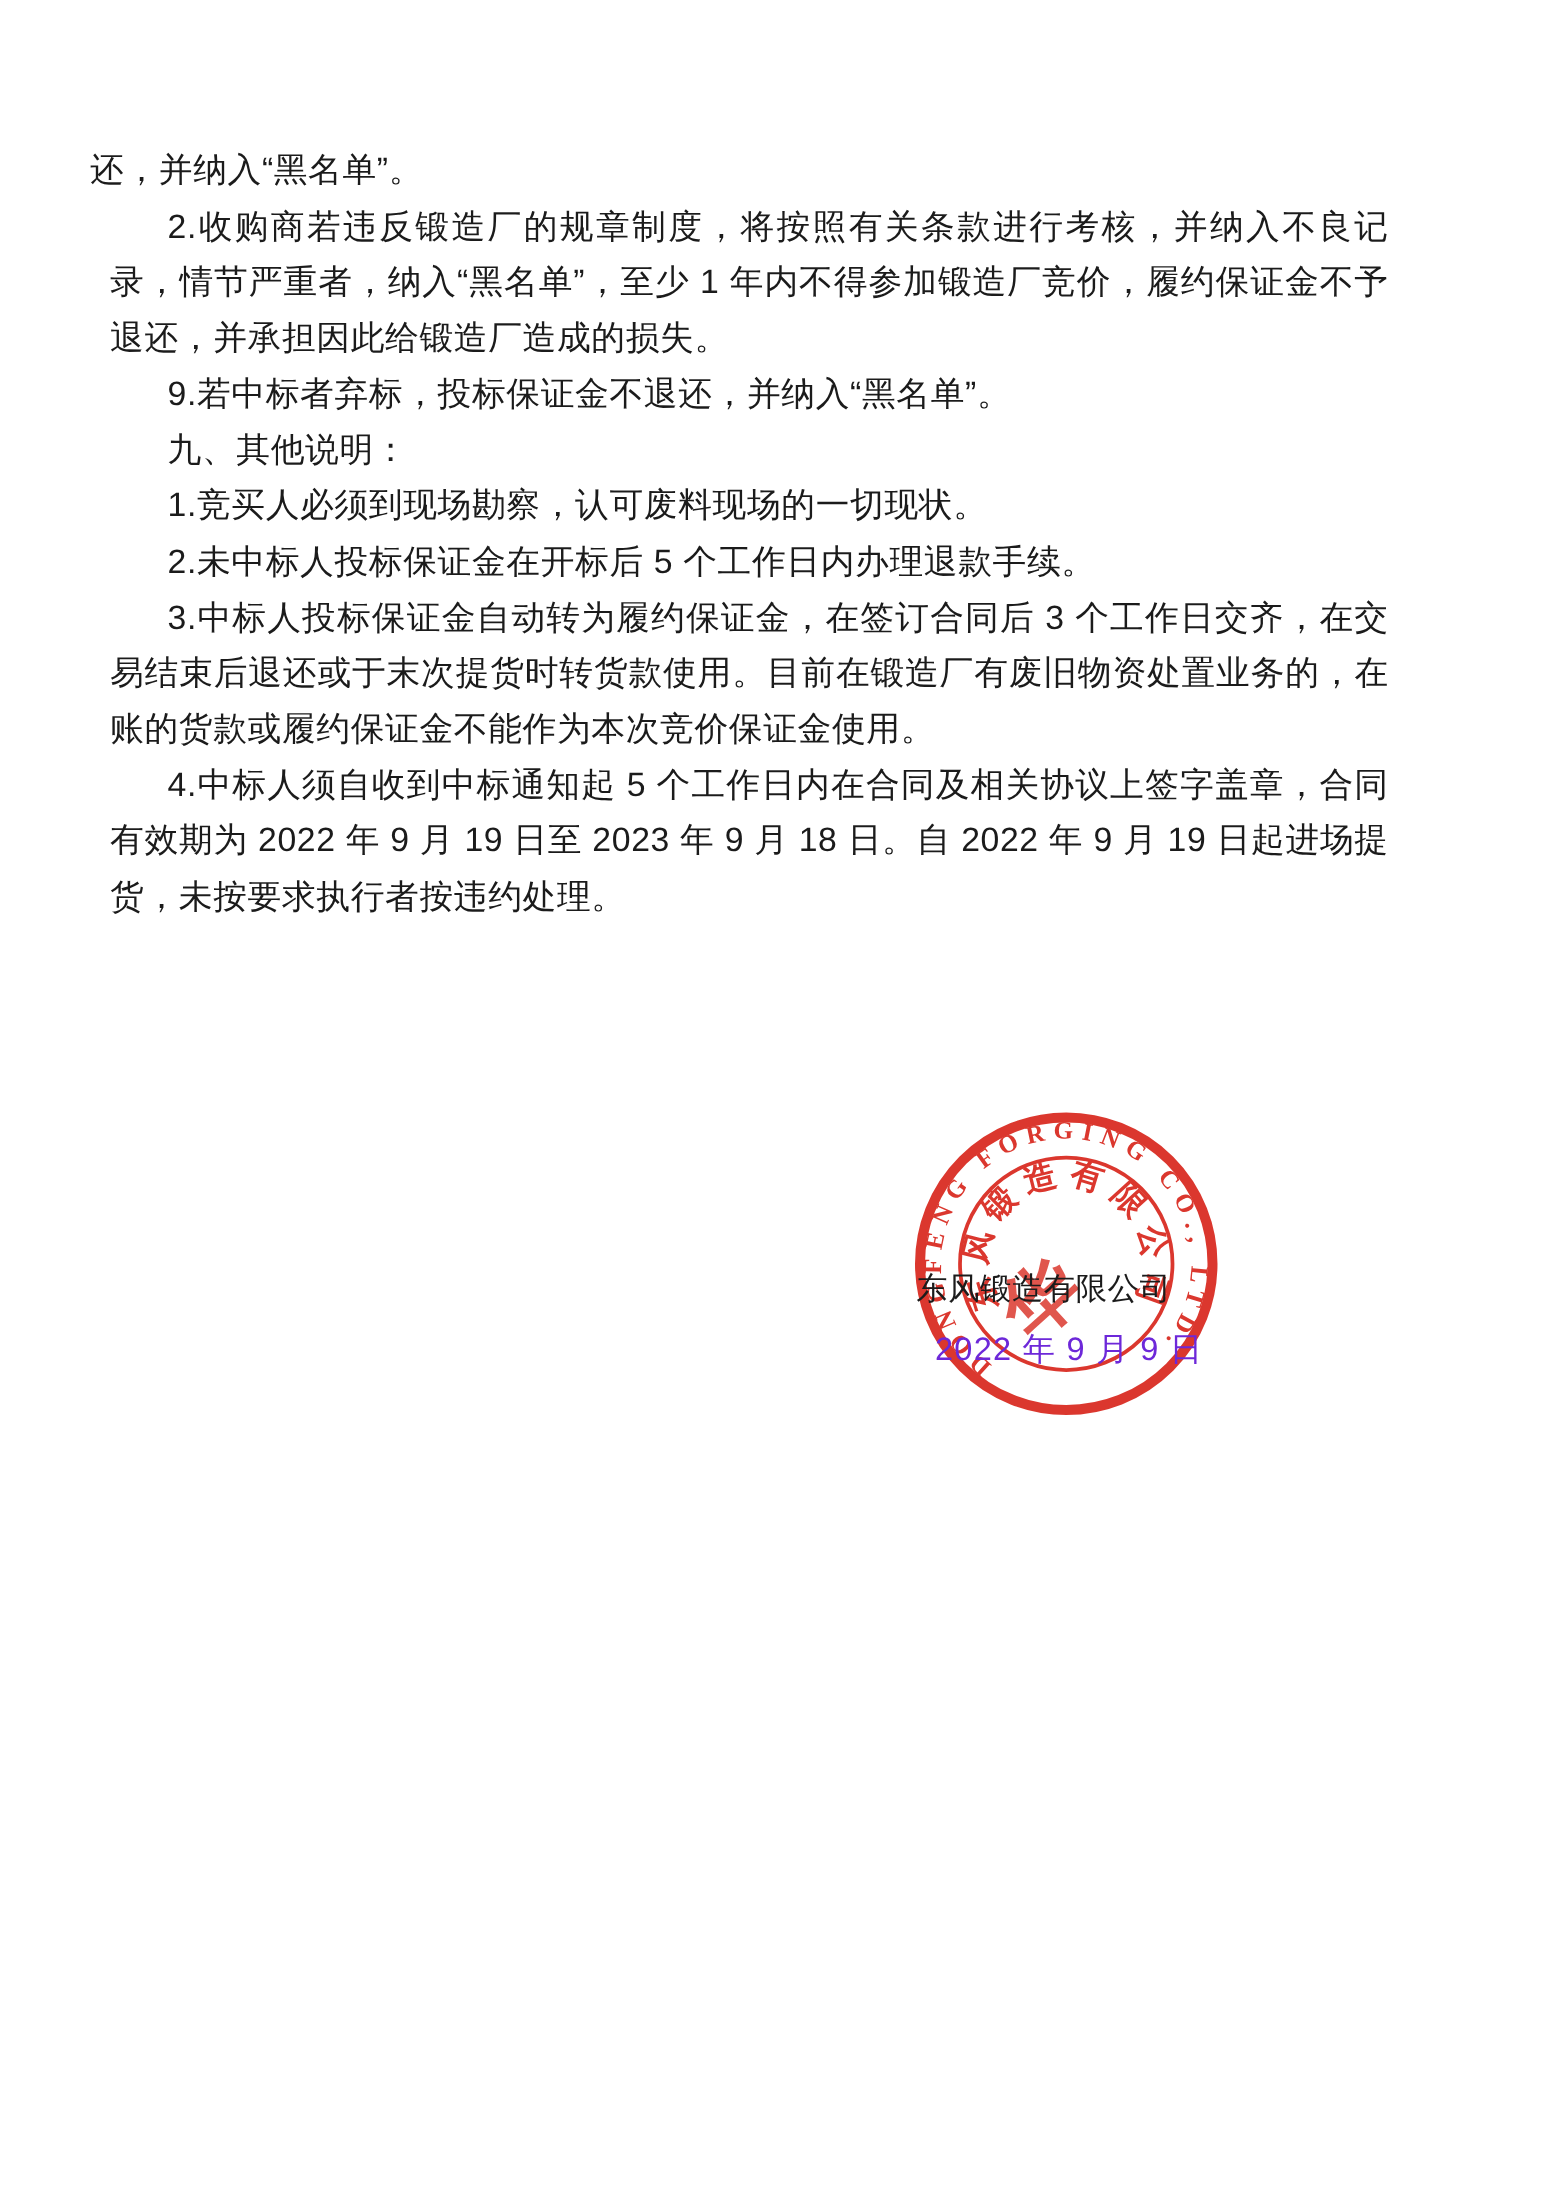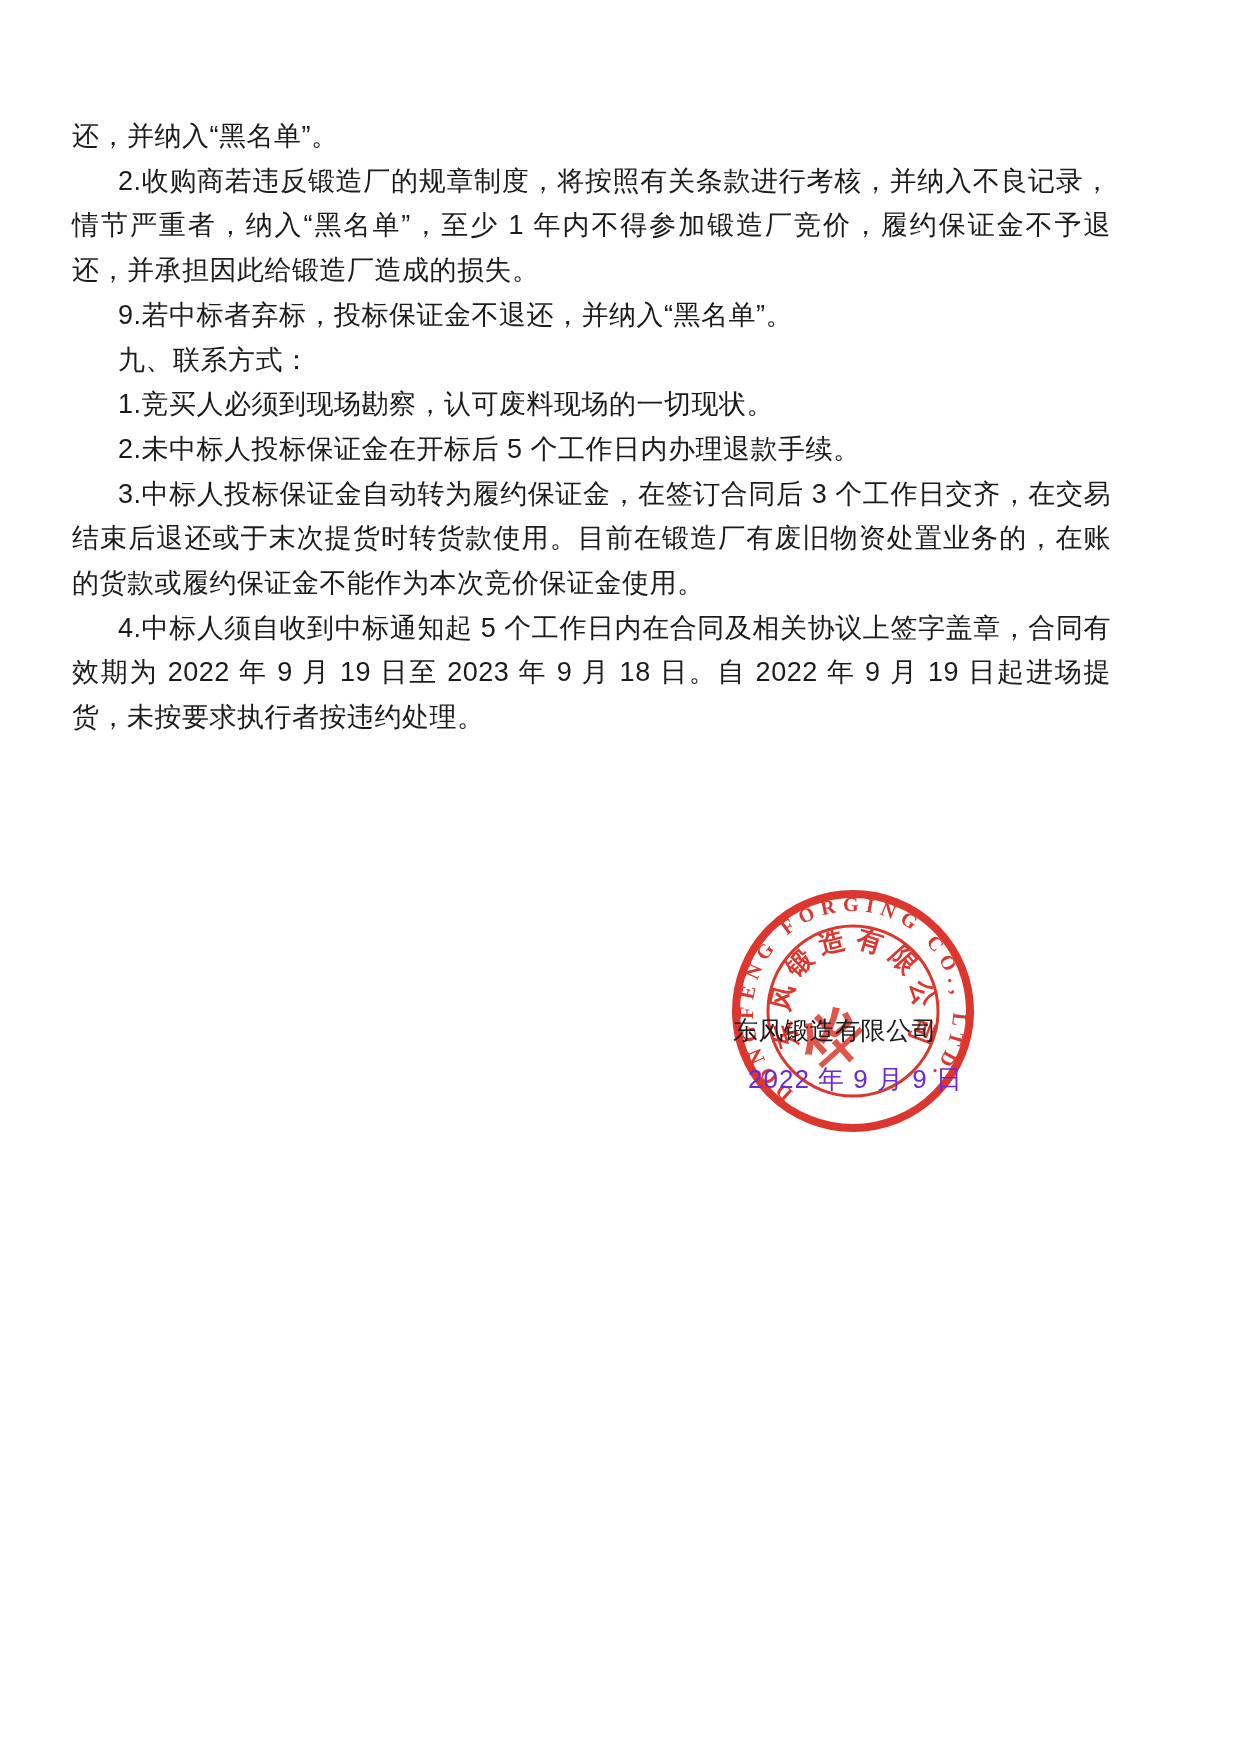--- a/index.html
+++ b/index.html
@@ -23,21 +23,21 @@
     font-size: 27px;
     line-height: 44.7px;
     font-weight: 500;
     letter-spacing: 0.5px;
   }
   .doc p {
     margin: 0;
     text-align: justify;
     text-align-last: left;
   }
-  .doc p.indent { text-indent: 46px; }
+  .doc p.indent { text-indent: 46px; margin-left: 16px; }
   .doc p.noindent { text-indent: 0; }
   .contact-line { white-space: nowrap; }
   .contact-line .lead { display: inline-block; width: 81px; }
   .contact-line .gap-wide { display: inline-block; width: 57px; }
   .contact-line .gap-small { display: inline-block; width: 23px; }
   
   .seal {
     position: absolute;
     left: 722px; top: 880px;
     width: 262px; height: 262px;
@@ -81,21 +81,21 @@
 </style>
 </head>
 <body>
 
 <div class="page">
 
   <div class="doc">
     <p class="noindent">还，并纳入“黑名单”。</p>
     <p class="indent">2.收购商若违反锻造厂的规章制度，将按照有关条款进行考核，并纳入不良记录，情节严重者，纳入“黑名单”，至少 1 年内不得参加锻造厂竞价，履约保证金不予退还，并承担因此给锻造厂造成的损失。</p>
     <p class="indent">9.若中标者弃标，投标保证金不退还，并纳入“黑名单”。</p>
-    <p class="indent">九、联系方式：</p>
+    <p class="indent">九、其他说明：</p>
     <p class="indent">1.竞买人必须到现场勘察，认可废料现场的一切现状。</p>
     <p class="indent">2.未中标人投标保证金在开标后 5 个工作日内办理退款手续。</p>
     <p class="indent">3.中标人投标保证金自动转为履约保证金，在签订合同后 3 个工作日交齐，在交易结束后退还或于末次提货时转货款使用。目前在锻造厂有废旧物资处置业务的，在账的货款或履约保证金不能作为本次竞价保证金使用。</p>
     <p class="indent">4.中标人须自收到中标通知起 5 个工作日内在合同及相关协议上签字盖章，合同有效期为 2022 年 9 月 19 日至 2023 年 9 月 18 日。自 2022 年 9 月 19 日起进场提货，未按要求执行者按违约处理。</p>
   </div>
 
   <div class="seal">
     <svg viewBox="0 0 262 262" xmlns="http://www.w3.org/2000/svg">
       <defs>
         <path id="arcEn" d="M131,231 A100,100 0 1,1 131,31 A100,100 0 1,1 131,231" fill="none"></path>

